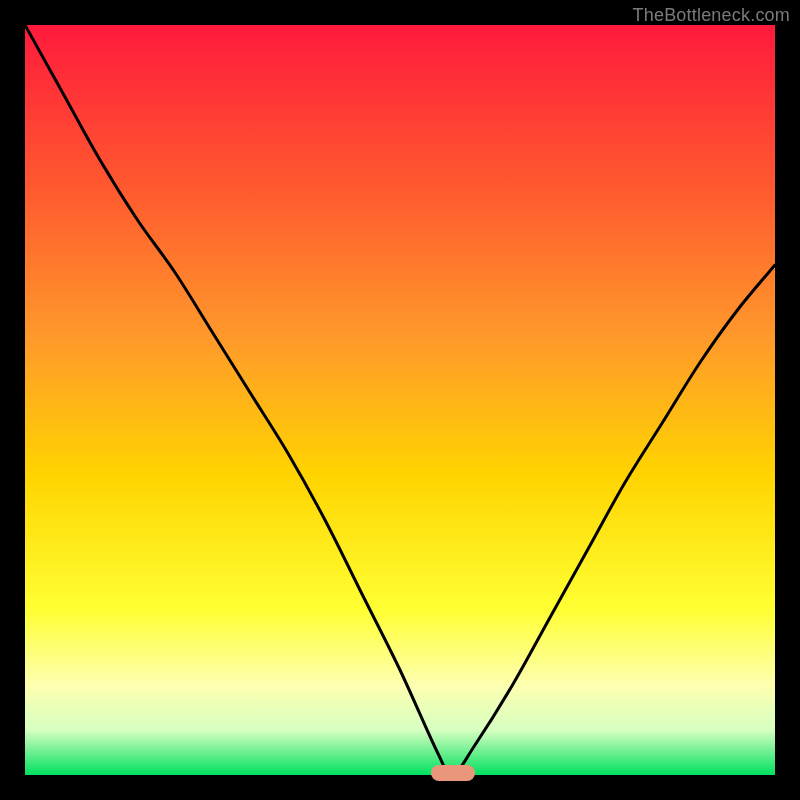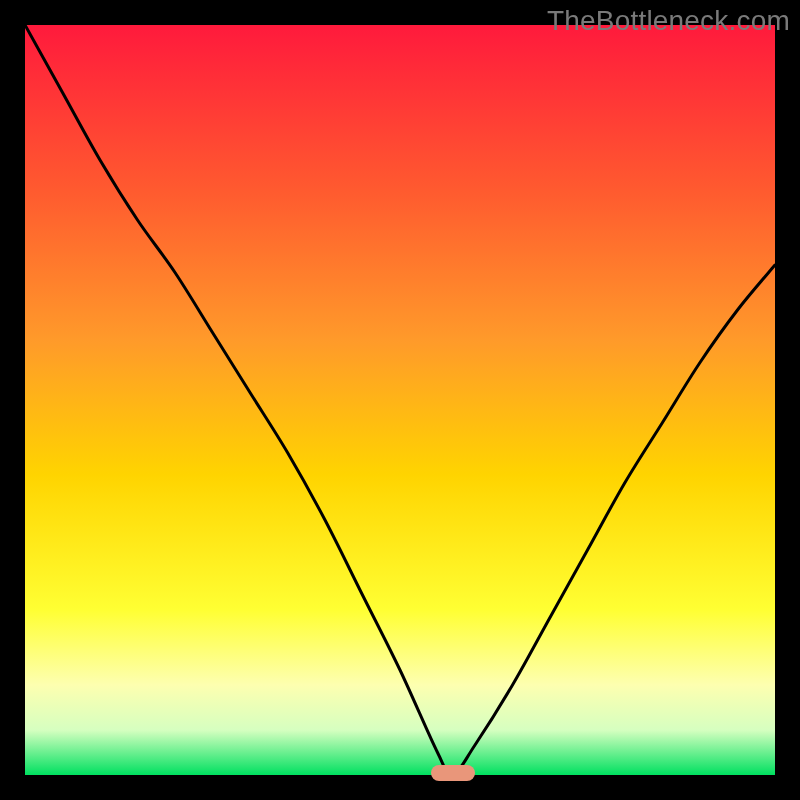--- a/index.html
+++ b/index.html
@@ -1,19 +1,19 @@
 <!DOCTYPE html>
 <html><head>
 <meta charset="utf-8">
 <style>
 *{margin:0;padding:0;box-sizing:border-box}
 body{background:#000;width:800px;height:800px;overflow:hidden;position:relative;font-family:Arial,Helvetica,sans-serif}
 .frame{position:absolute;left:25px;top:25px;width:750px;height:750px}
 .plot{width:100%;height:100%;display:block}
-.watermark{position:absolute;top:5px;right:10px;color:#7a7a7a;font-size:28px;font-weight:500;letter-spacing:.2px}
+.watermark{position:absolute;top:5px;right:10px;color:#7a7a7a;font-size:18px;font-weight:500;letter-spacing:.2px}
 .pill{position:absolute;width:44px;height:16px;border-radius:8px;background:#e9967a}
 </style>
 </head>
 <body>
 
 <div class="frame">
   <svg class="plot" viewBox="0 0 750 750" preserveAspectRatio="none">
     <defs>
       <linearGradient id="bg" x1="0" y1="0" x2="0" y2="1">
         <stop offset="0%" stop-color="#ff1a3c"></stop>

